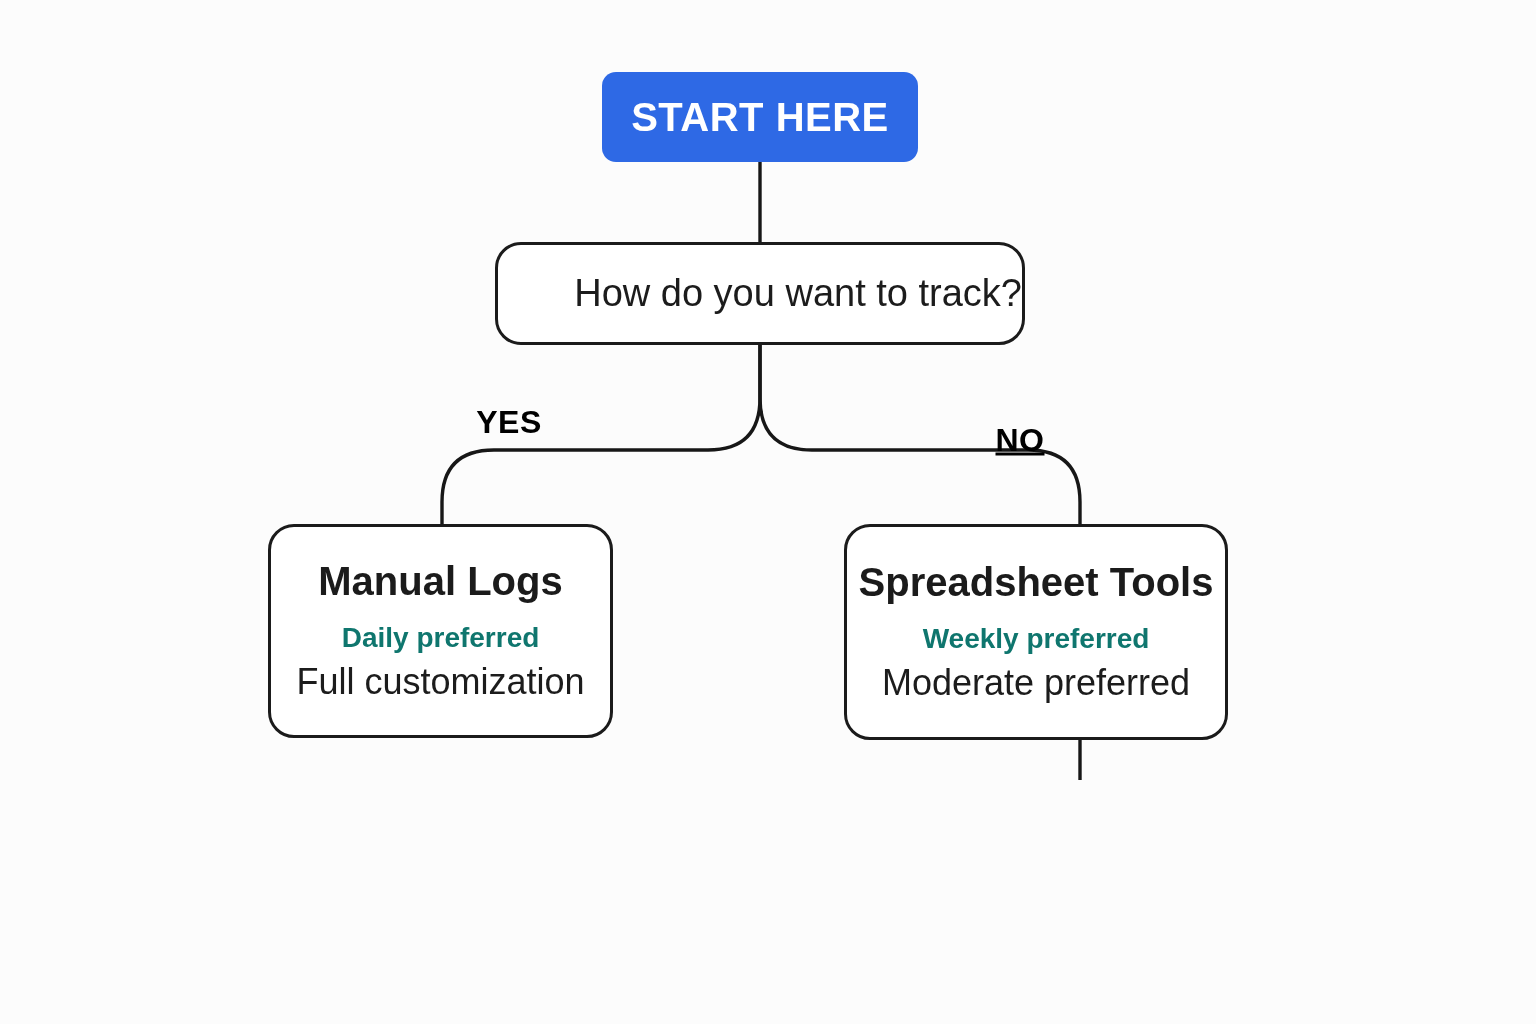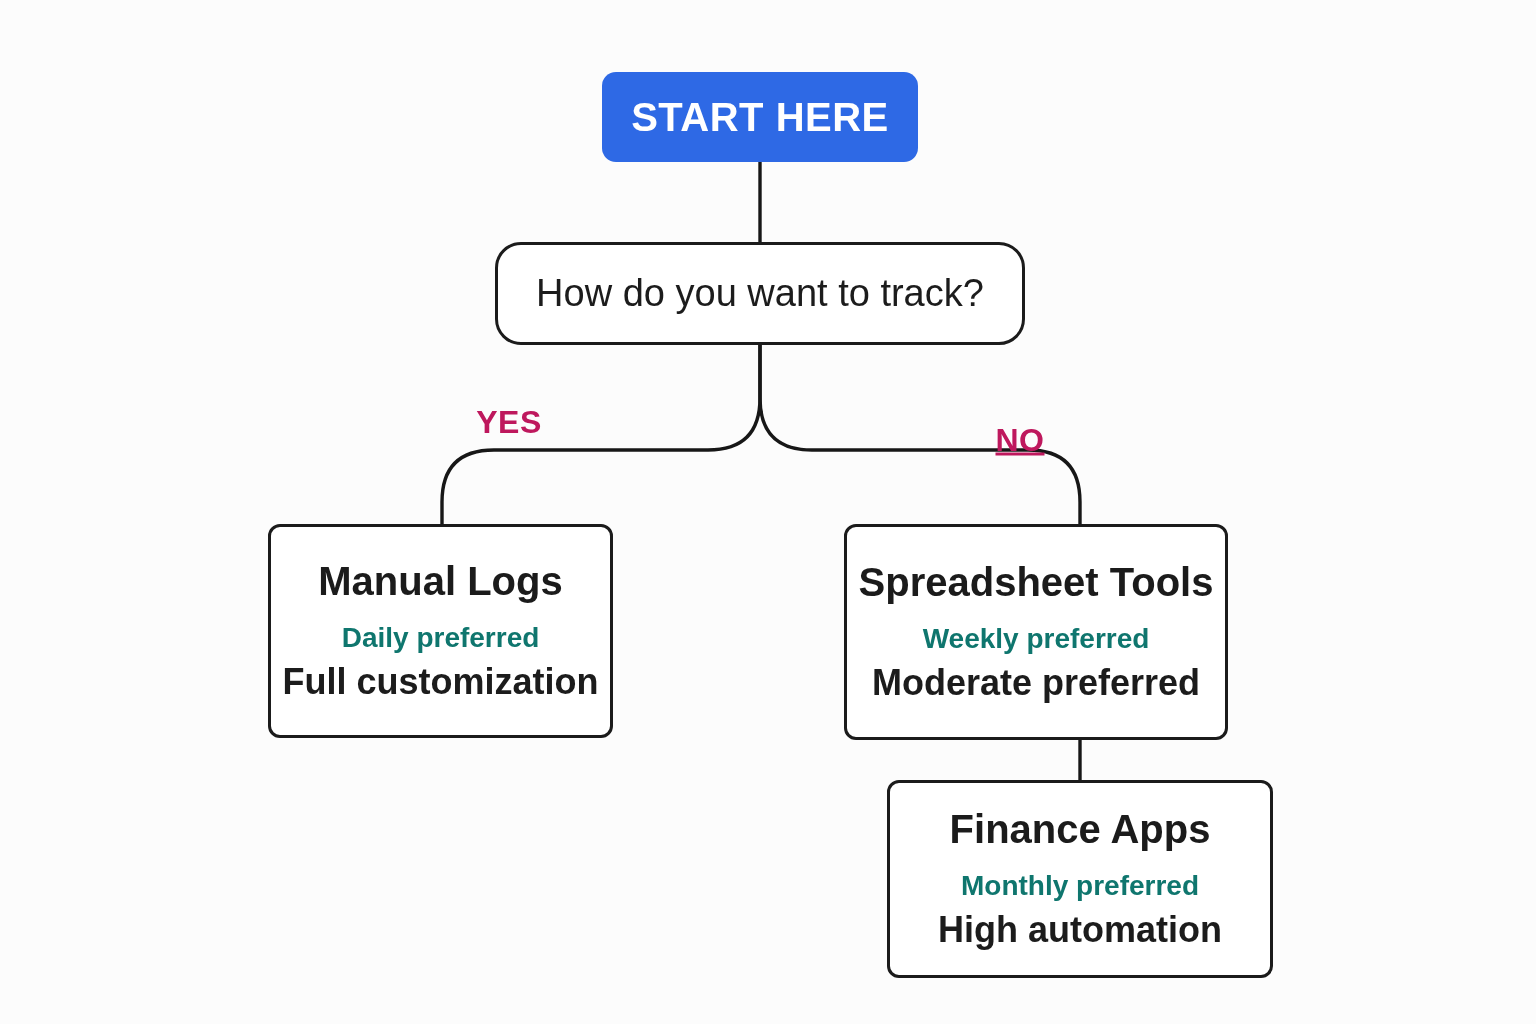--- a/index.html
+++ b/index.html
@@ -49,25 +49,26 @@
   }
   .question-node {
     left: 495px; top: 242px;
     width: 530px; height: 103px;
     background: #ffffff;
     border: 3px solid #1b1b1b;
     border-radius: 26px;
     color: #1c1c1c;
     font-size: 38px;
     font-weight: 400;
+    align-items: flex-end;
   }
   .decision-node {
     background: #ffffff;
     border: 3px solid #1b1b1b;
-    border-radius: 12px;
+    border-radius: 26px;
     padding: 8px 10px;
   }
   .node-manual      { left: 268px; top: 524px; width: 345px; height: 214px; }
   .node-spreadsheet { left: 844px; top: 524px; width: 384px; height: 216px; }
   .node-finance     { left: 887px; top: 780px; width: 386px; height: 198px; }
   .node-title {
     color: #1b1b1b;
     font-size: 40px;
     font-weight: 700;
     line-height: 1.15;
@@ -76,27 +77,27 @@
   .node-preference {
     color: #0f766e;
     font-size: 28px;
     font-weight: 700;
     line-height: 1.25;
     margin-bottom: 4px;
   }
   .node-detail {
     color: #1c1c1c;
     font-size: 36px;
-    font-weight: 700;
+    font-weight: 400;
     line-height: 1.25;
   }
   .branch-label {
     position: absolute;
     transform: translate(-50%, -50%);
-    color: #be185d;
+    color: #000000;
     font-size: 32px;
     font-weight: 700;
     letter-spacing: 0.5px;
   }
   .label-yes { left: 509px; top: 422px; }
   .label-no  { left: 1020px; top: 440px; text-decoration: underline; }
 </style>
 </head>
 <body>
 
@@ -126,19 +127,14 @@
     <div class="node-preference">Daily preferred</div>
     <div class="node-detail">Full customization</div>
   </div>
 
   <div class="node decision-node node-spreadsheet">
     <div class="node-title">Spreadsheet Tools</div>
     <div class="node-preference">Weekly preferred</div>
     <div class="node-detail">Moderate preferred</div>
   </div>
 
-  <div class="node decision-node node-finance">
-    <div class="node-title">Finance Apps</div>
-    <div class="node-preference">Monthly preferred</div>
-    <div class="node-detail">High automation</div>
-  </div>
 
 </div>
 
 </body></html>

